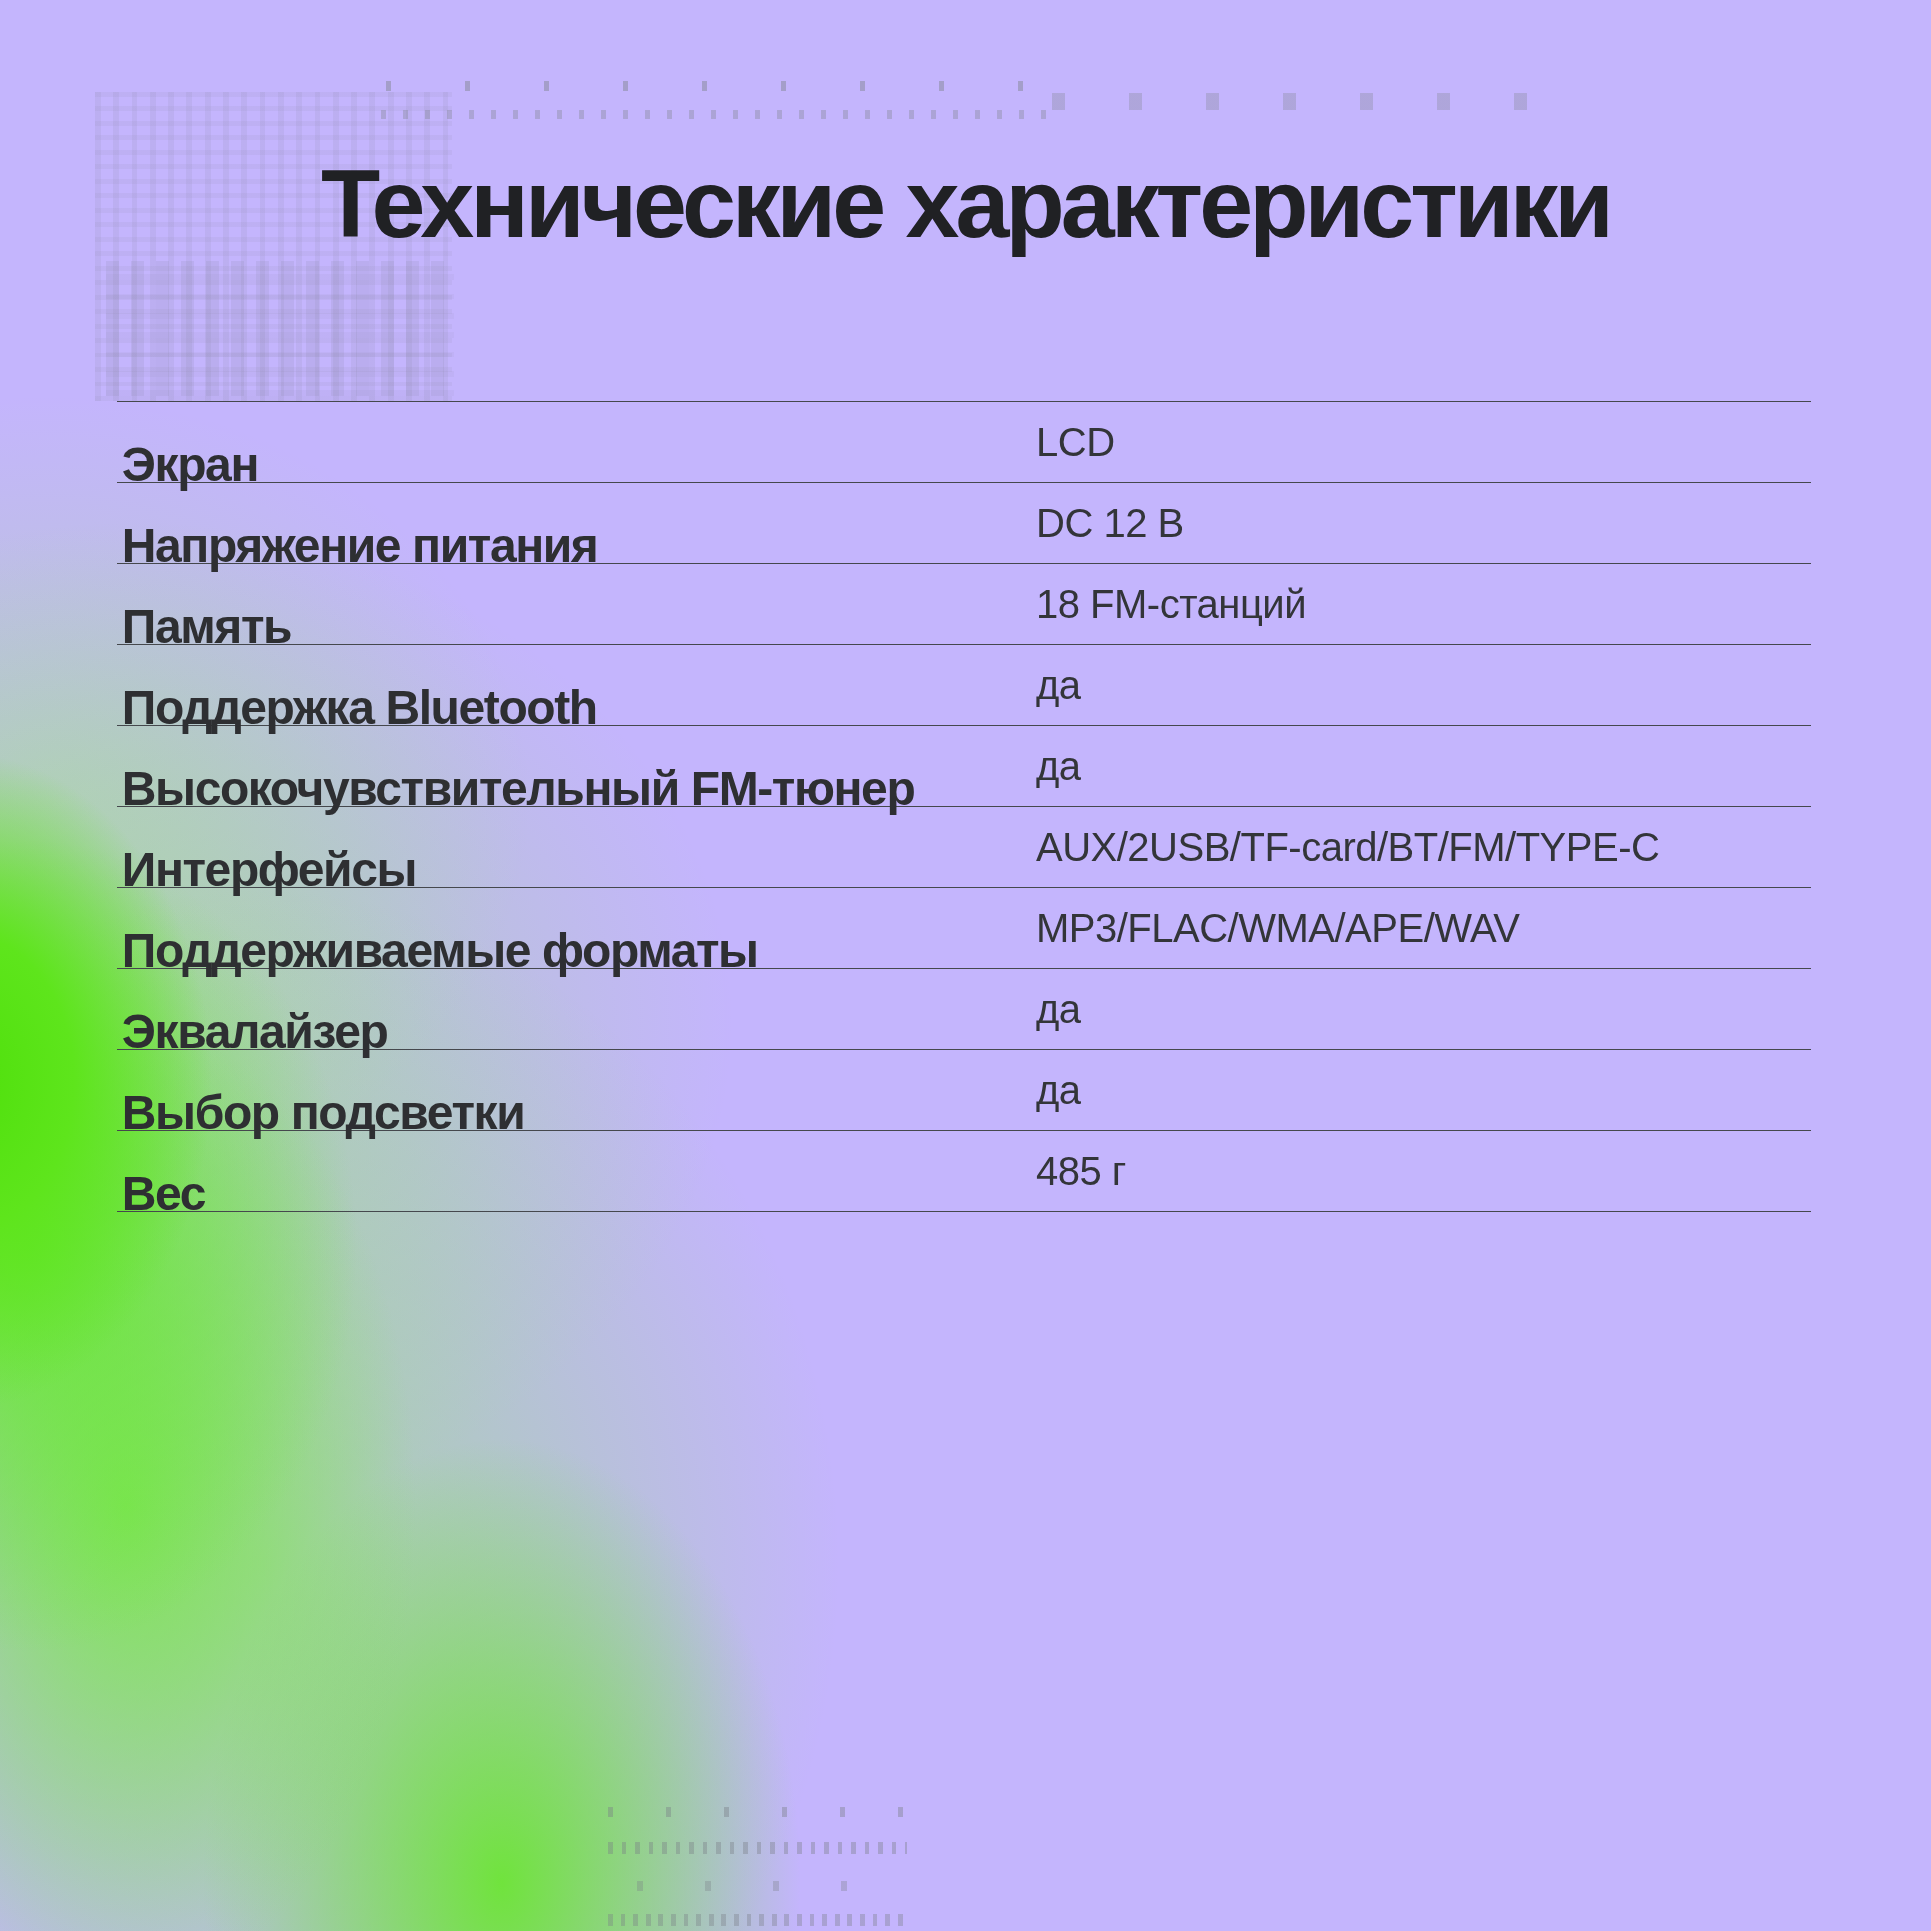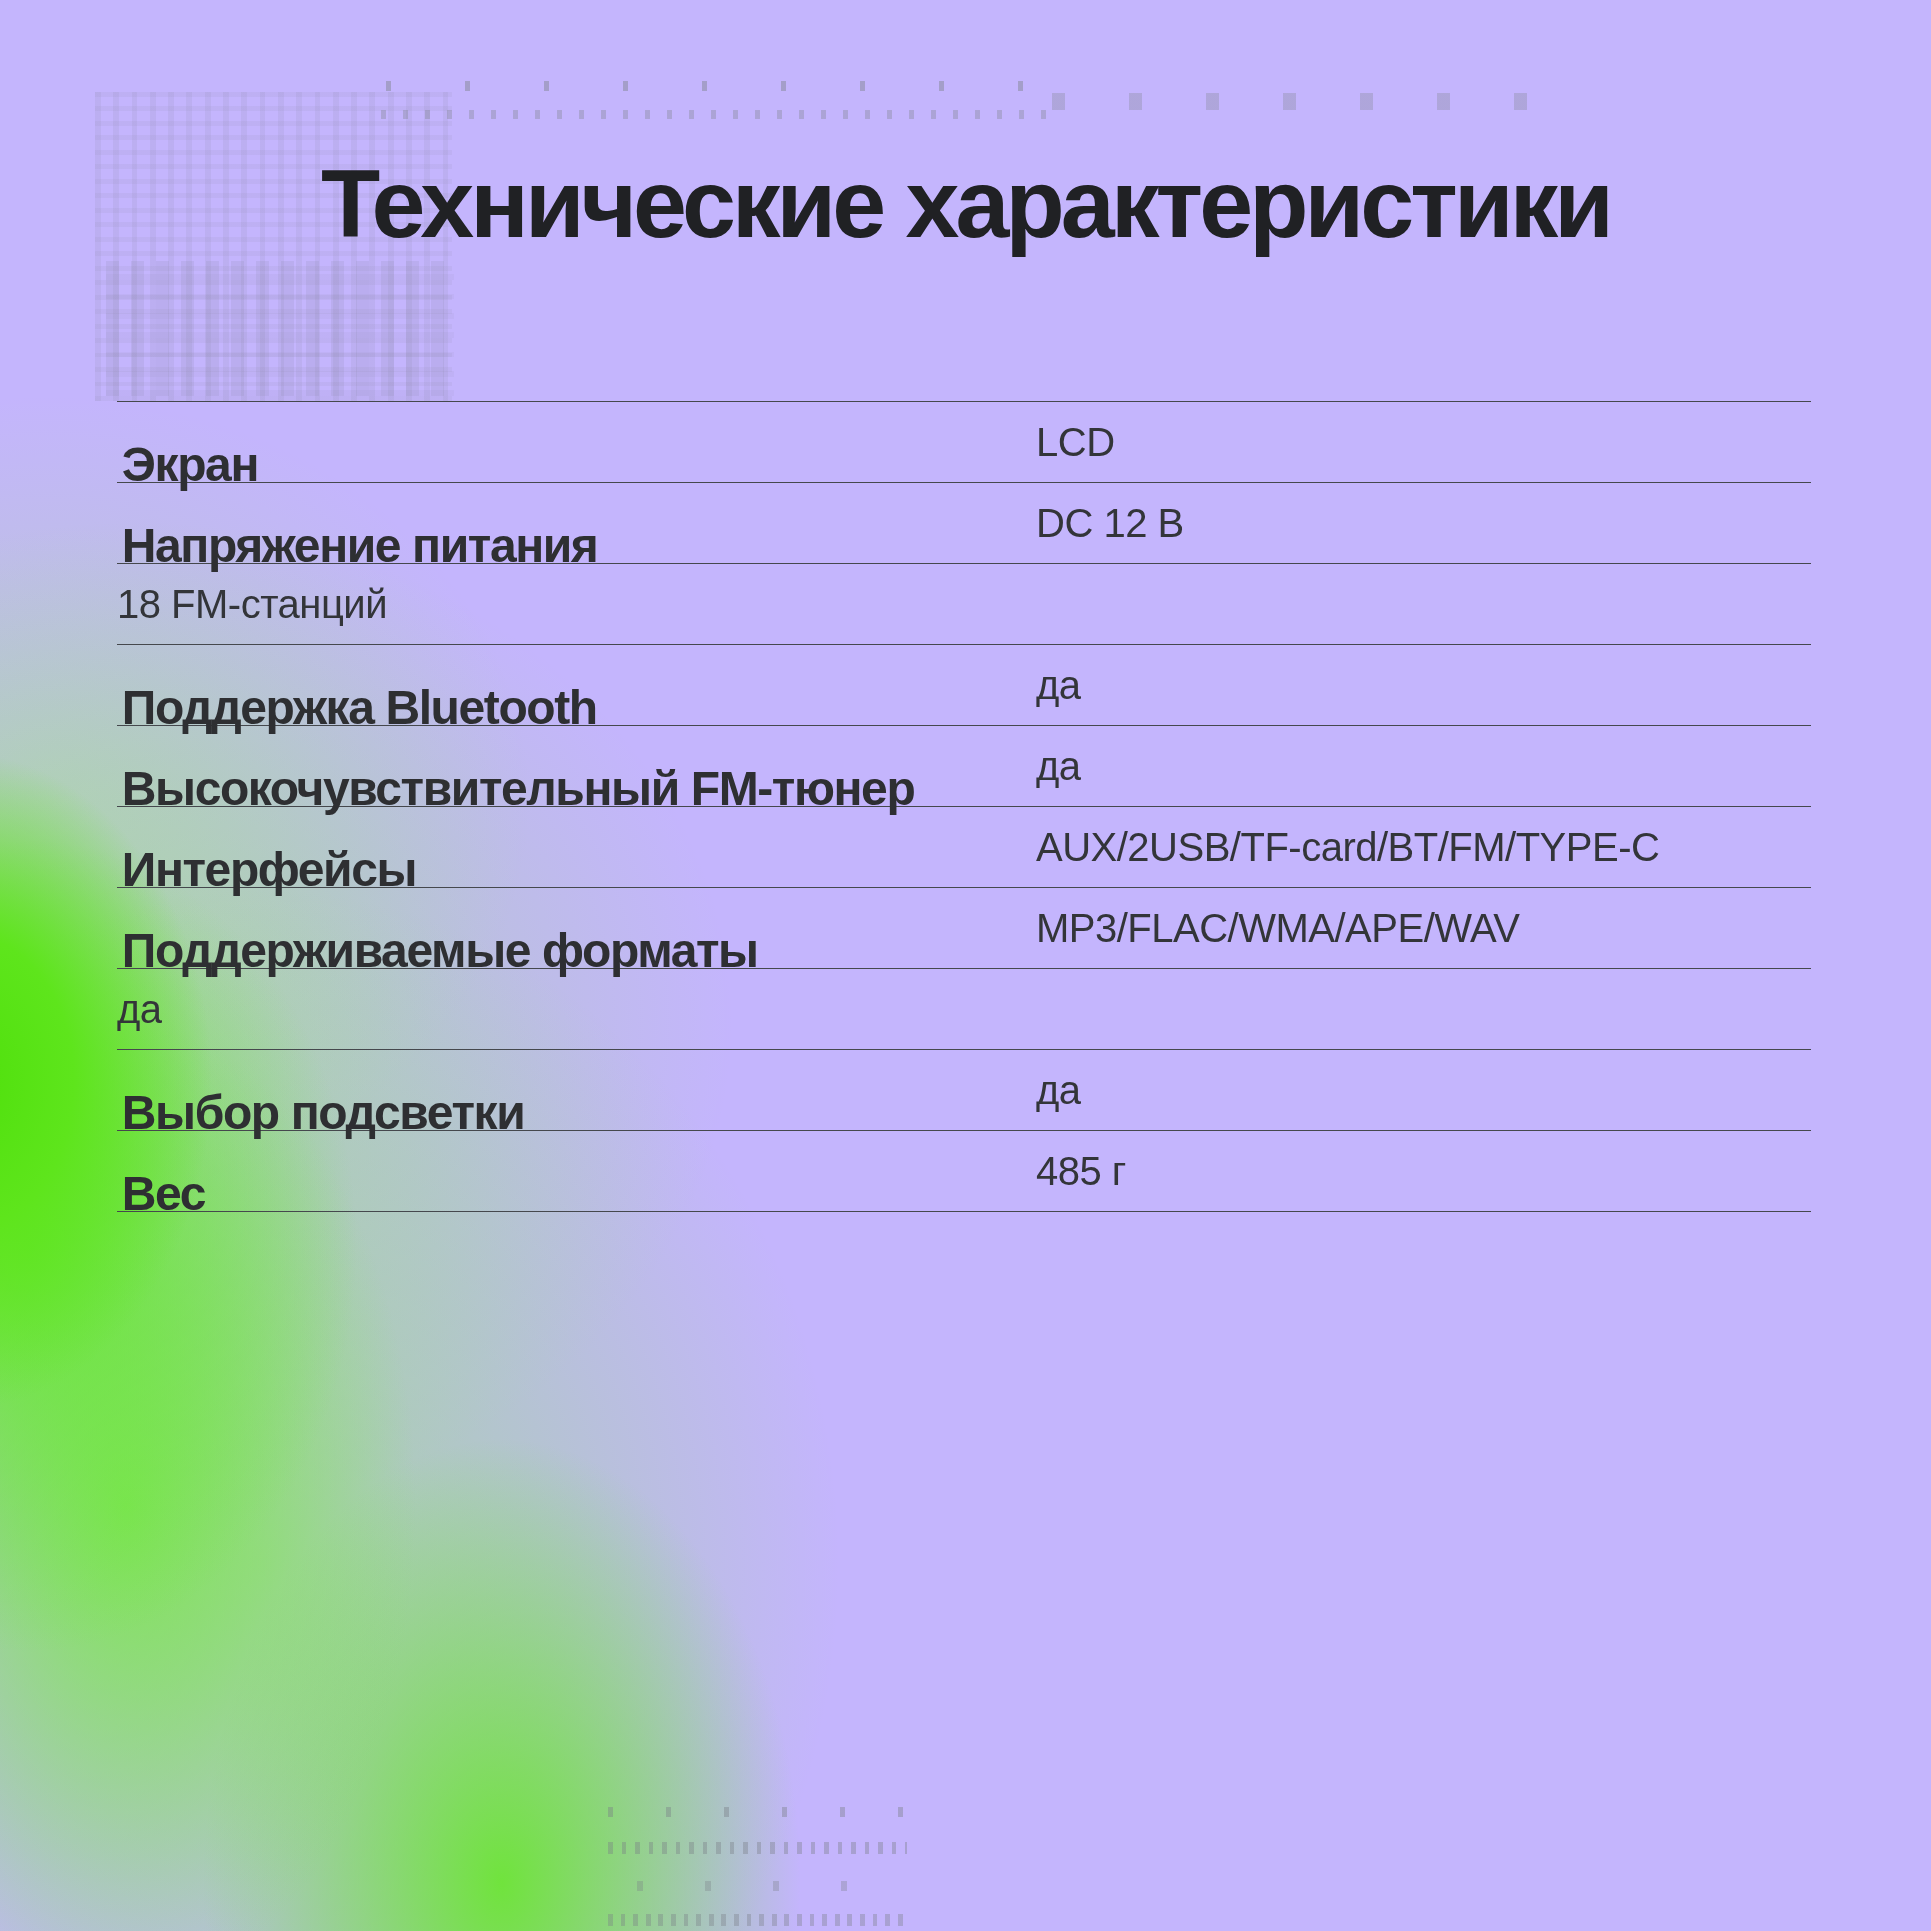--- a/index.html
+++ b/index.html
@@ -157,20 +157,21 @@
       <div class="spec-value">LCD</div>
     </div>
 
     <div class="row">
       <div class="spec-label">Напряжение питания</div>
       <div class="spec-value">DC 12 В</div>
     </div>
 
 
     <div class="row">
+      <div class="spec-label">Память</div>
       <div class="spec-value">18 FM-станций</div>
     </div>
 
     <div class="row">
       <div class="spec-label">Поддержка Bluetooth</div>
       <div class="spec-value">да</div>
     </div>
 
     <div class="row">
       <div class="spec-label">Высокочувствительный FM-тюнер</div>
@@ -181,20 +182,21 @@
       <div class="spec-label">Интерфейсы</div>
       <div class="spec-value">AUX/2USB/TF-card/BT/FM/TYPE-C</div>
     </div>
 
     <div class="row">
       <div class="spec-label">Поддерживаемые форматы</div>
       <div class="spec-value">MP3/FLAC/WMA/APE/WAV</div>
     </div>
 
     <div class="row">
+      <div class="spec-label">Эквалайзер</div>
       <div class="spec-value">да</div>
     </div>
 
     <div class="row">
       <div class="spec-label">Выбор подсветки</div>
       <div class="spec-value">да</div>
     </div>
 
 
     <div class="row">

